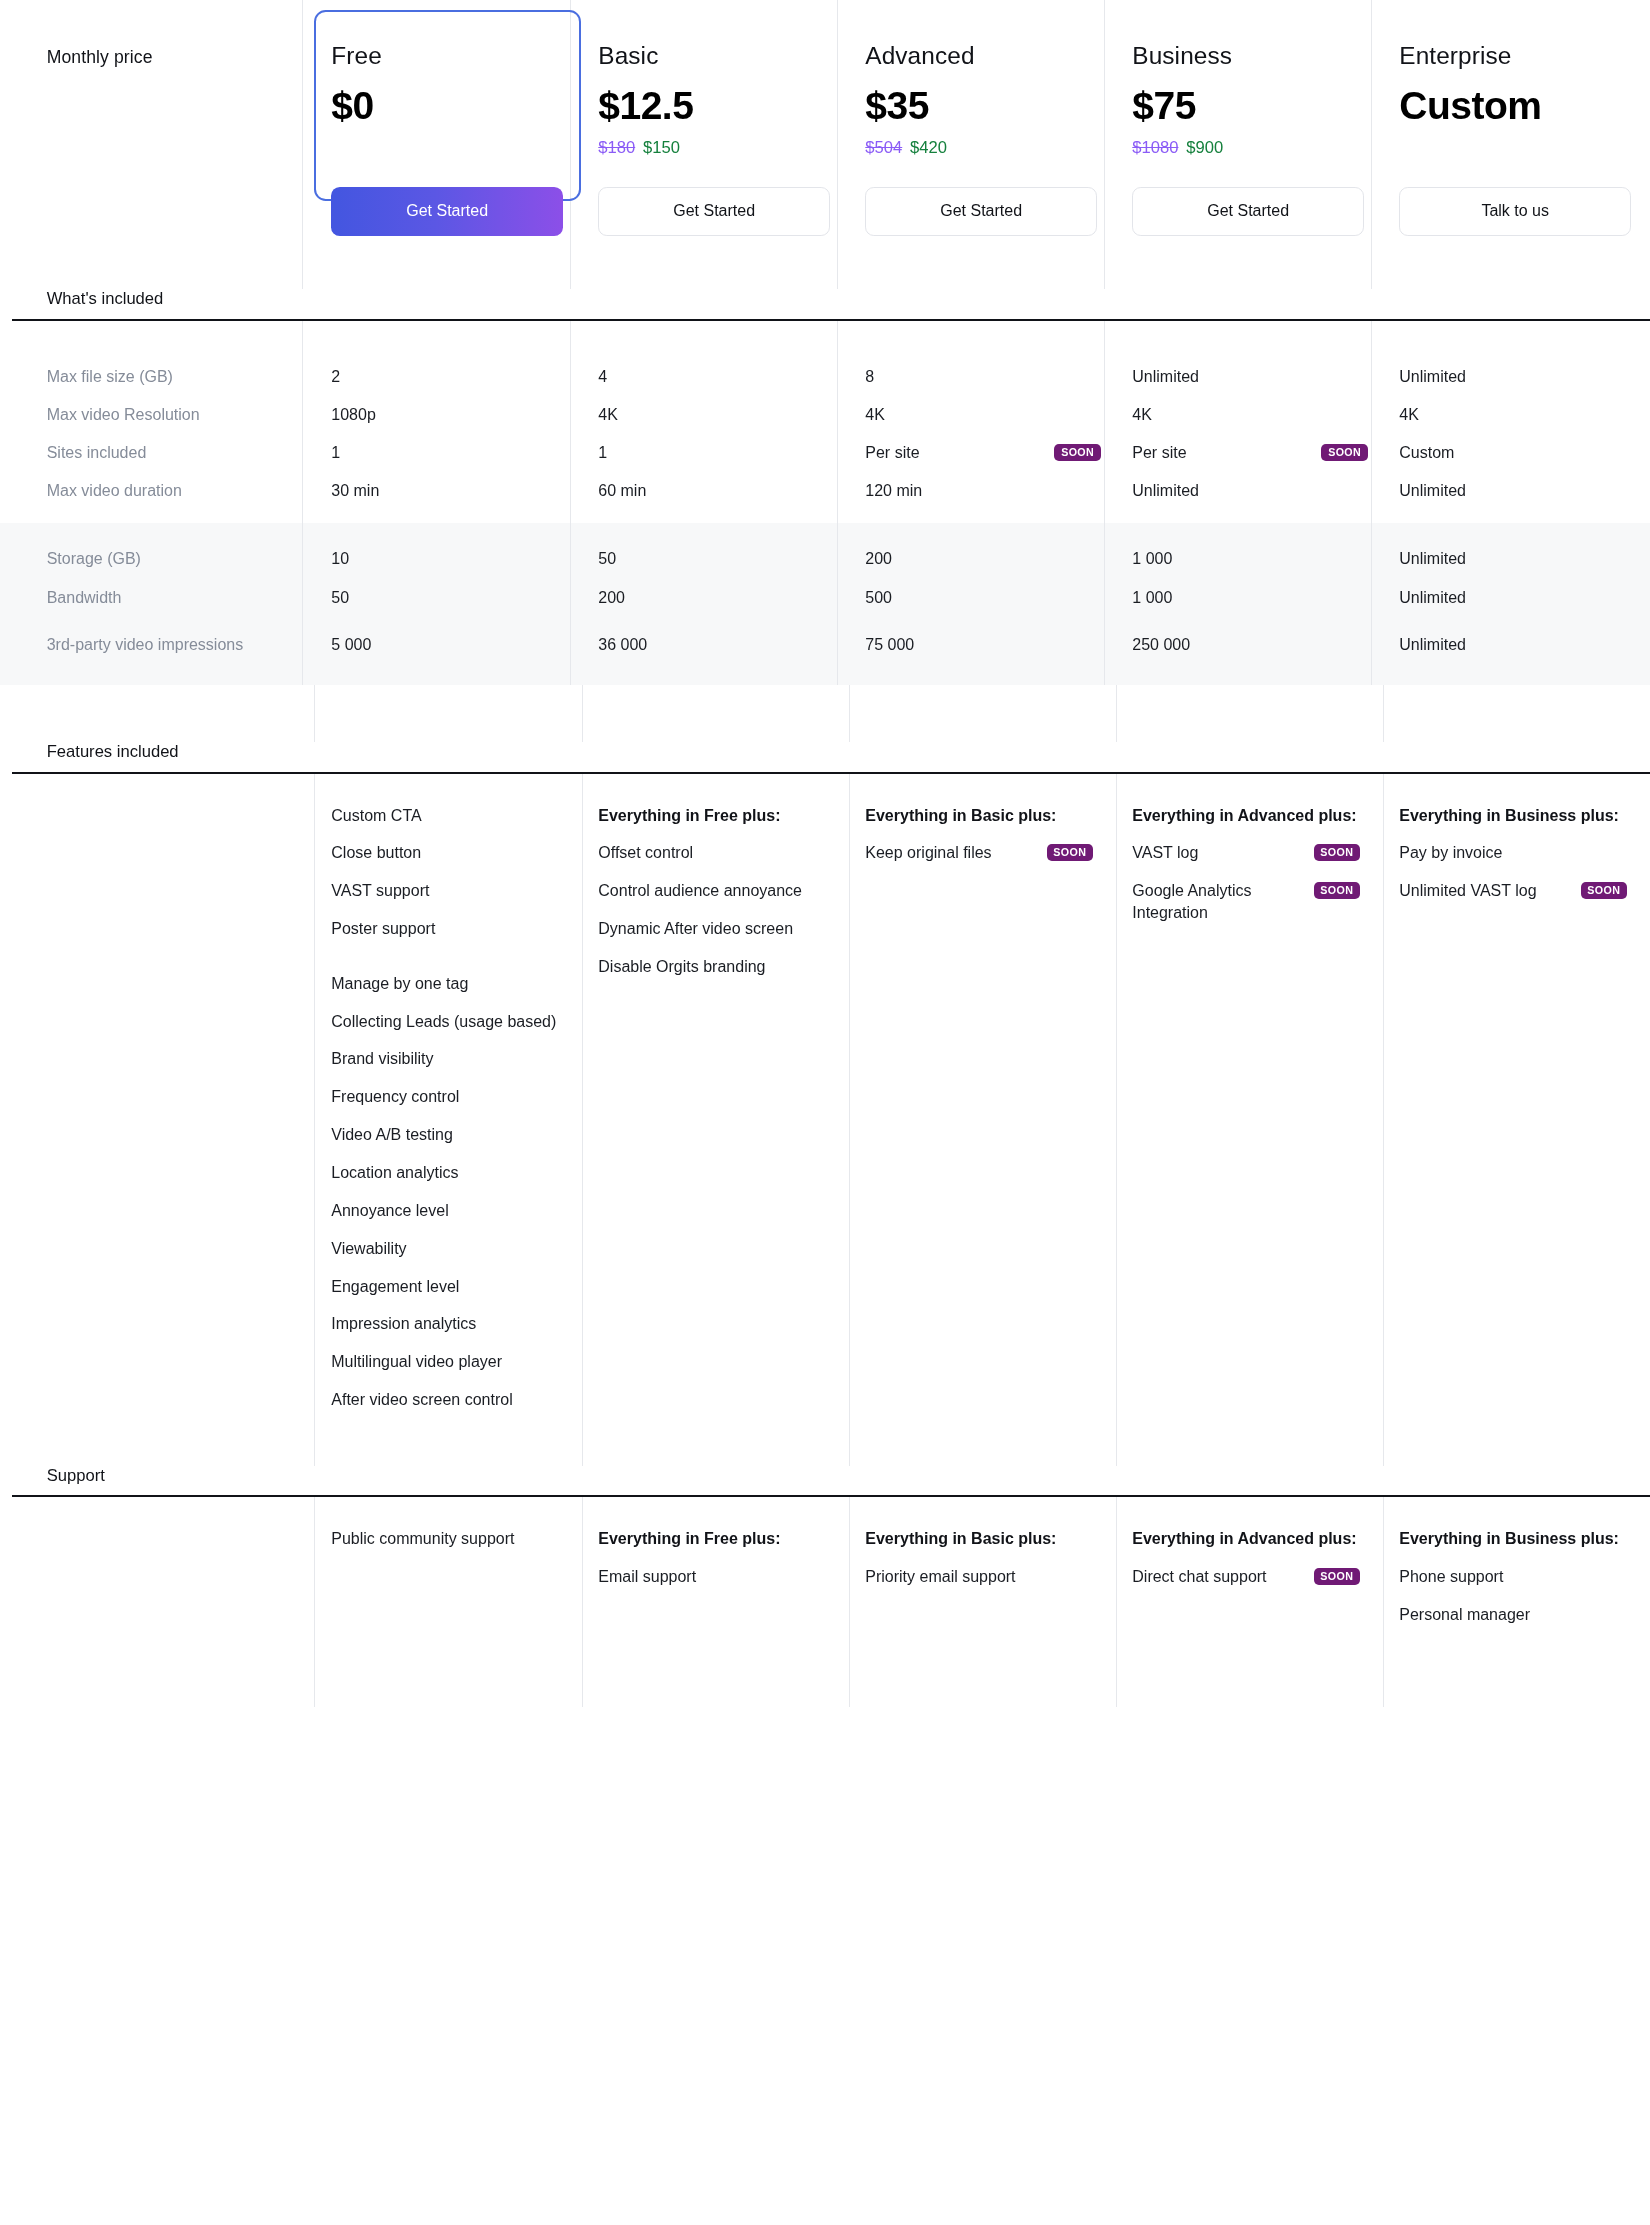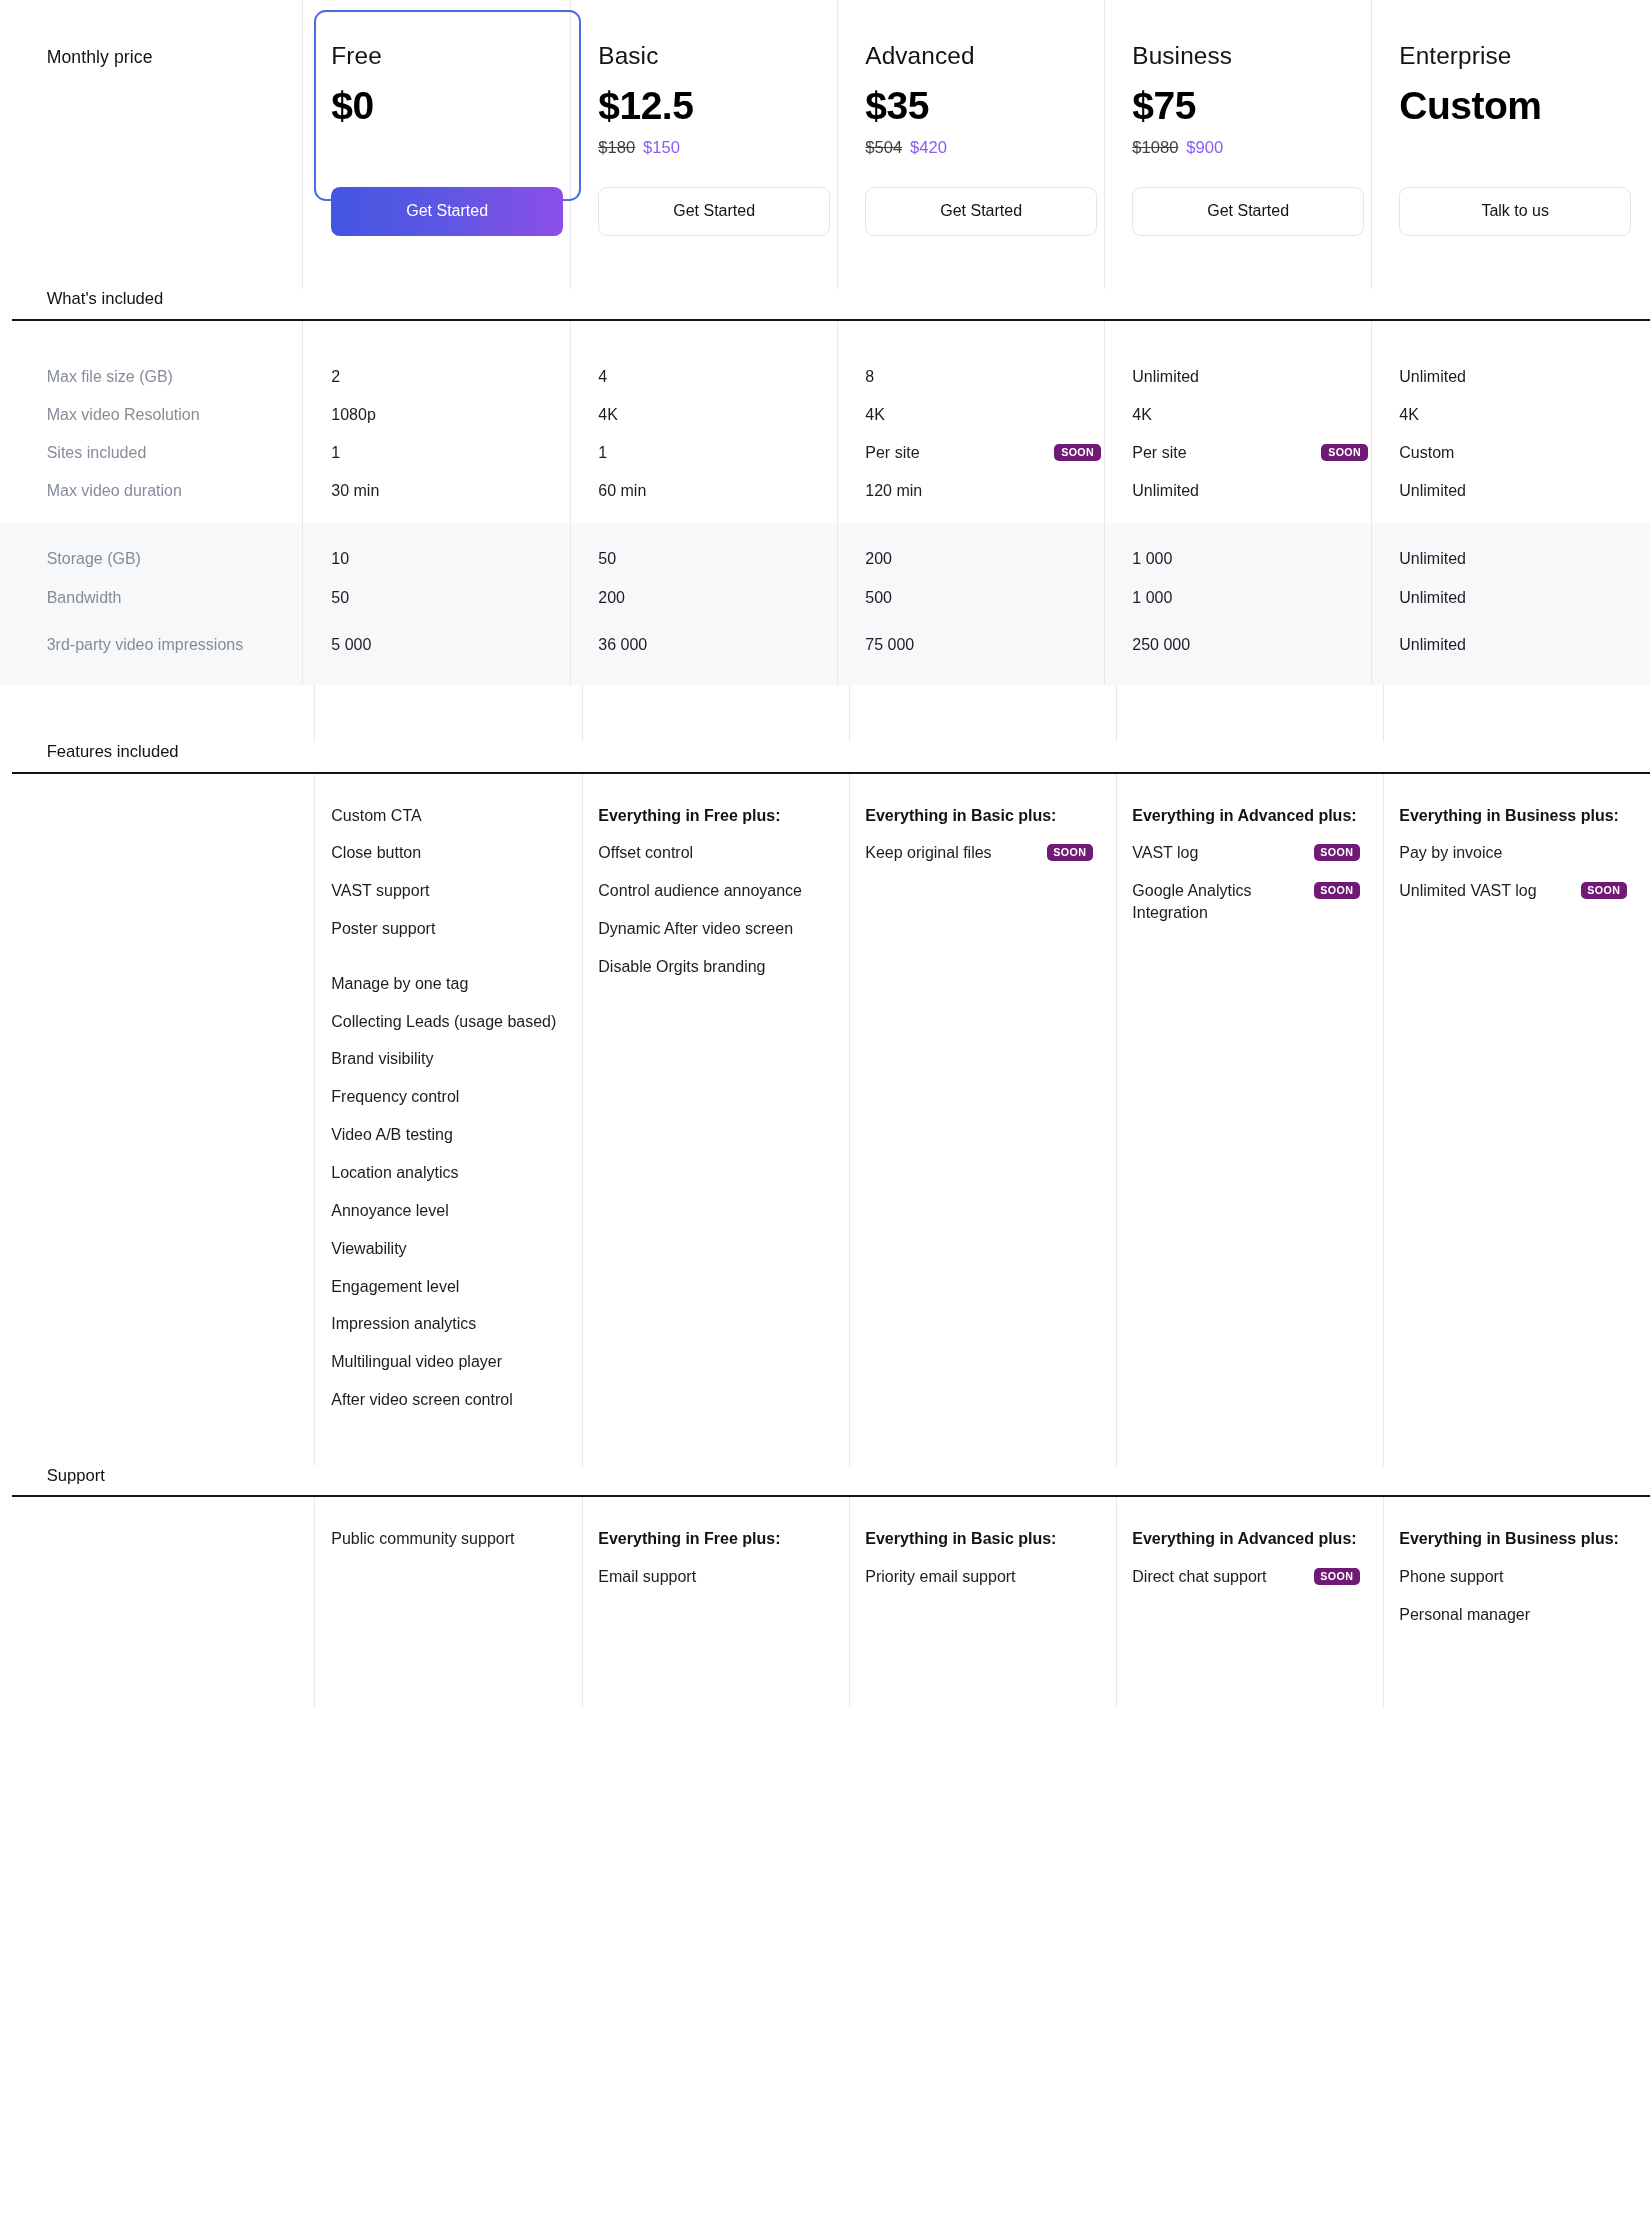--- a/index.html
+++ b/index.html
@@ -56,25 +56,25 @@
     line-height: 1.15;
     margin-top: 13.7px;
     letter-spacing: -0.5px;
   }
   .plan-sub {
     margin-top: 9.8px;
     font-size: 16.6px;
     height: 21.5px;
   }
   .price-old {
-    color: #404040;
+    color: #8b5cf6;
     text-decoration: line-through;
     margin-right: 7.8px;
   }
-  .price-new { color: #8b5cf6; text-align: right; }
+  .price-new { color: #15803d; text-align: right; }
 
   .cta {
     display: flex;
     align-items: center;
     justify-content: center;
     height: 49px;
     margin-top: 27px;
     border-radius: 8.8px;
     font-size: 16px;
     font-weight: 400;

